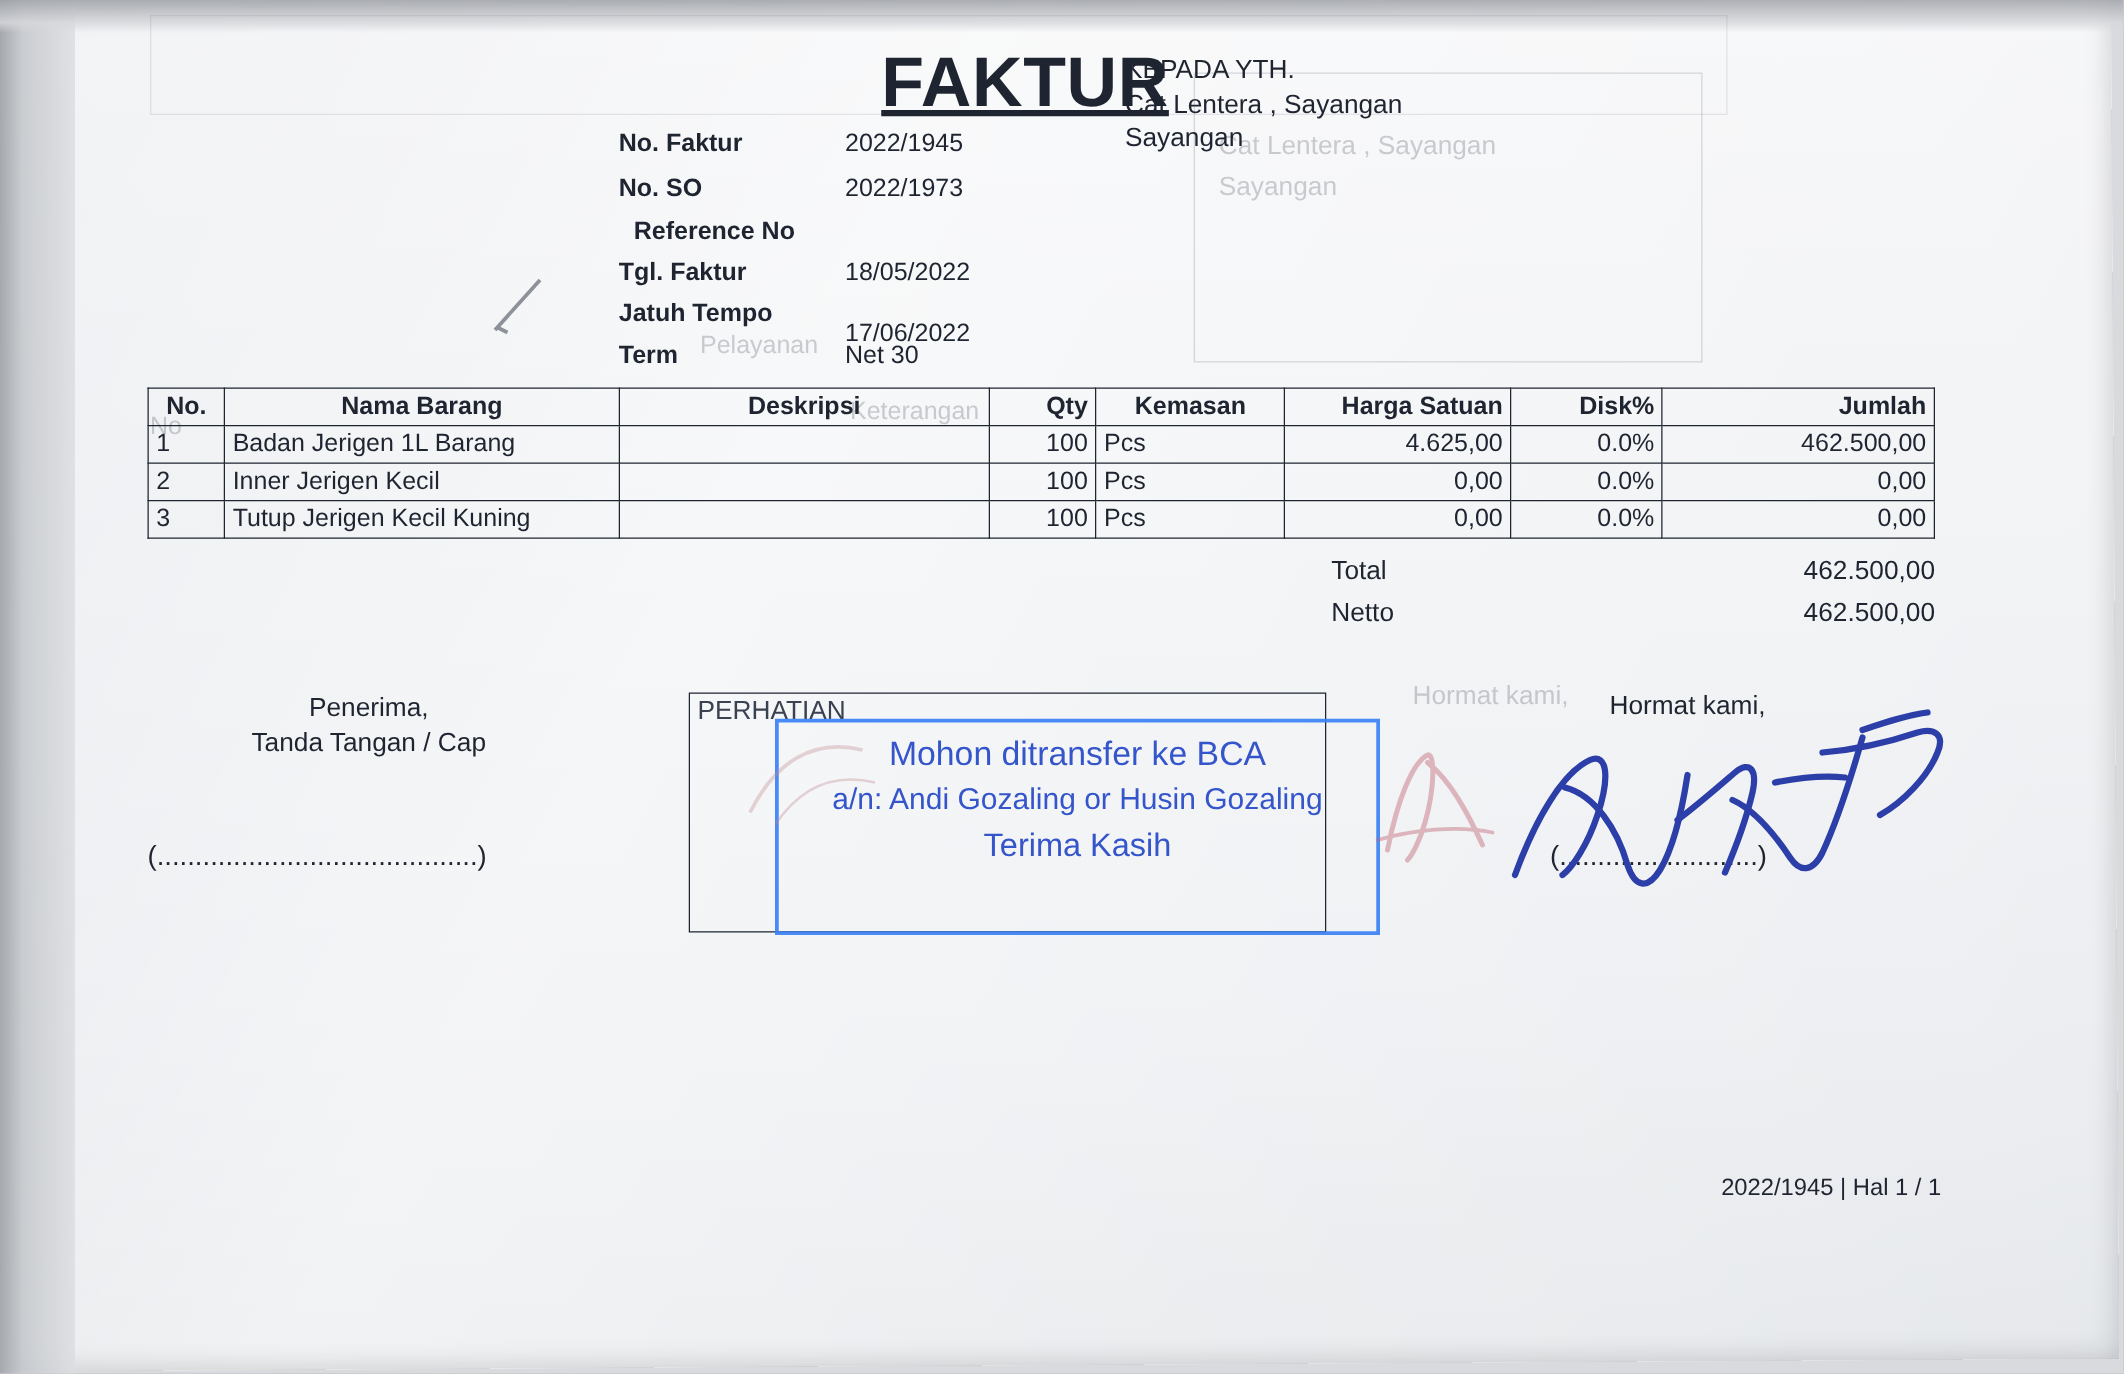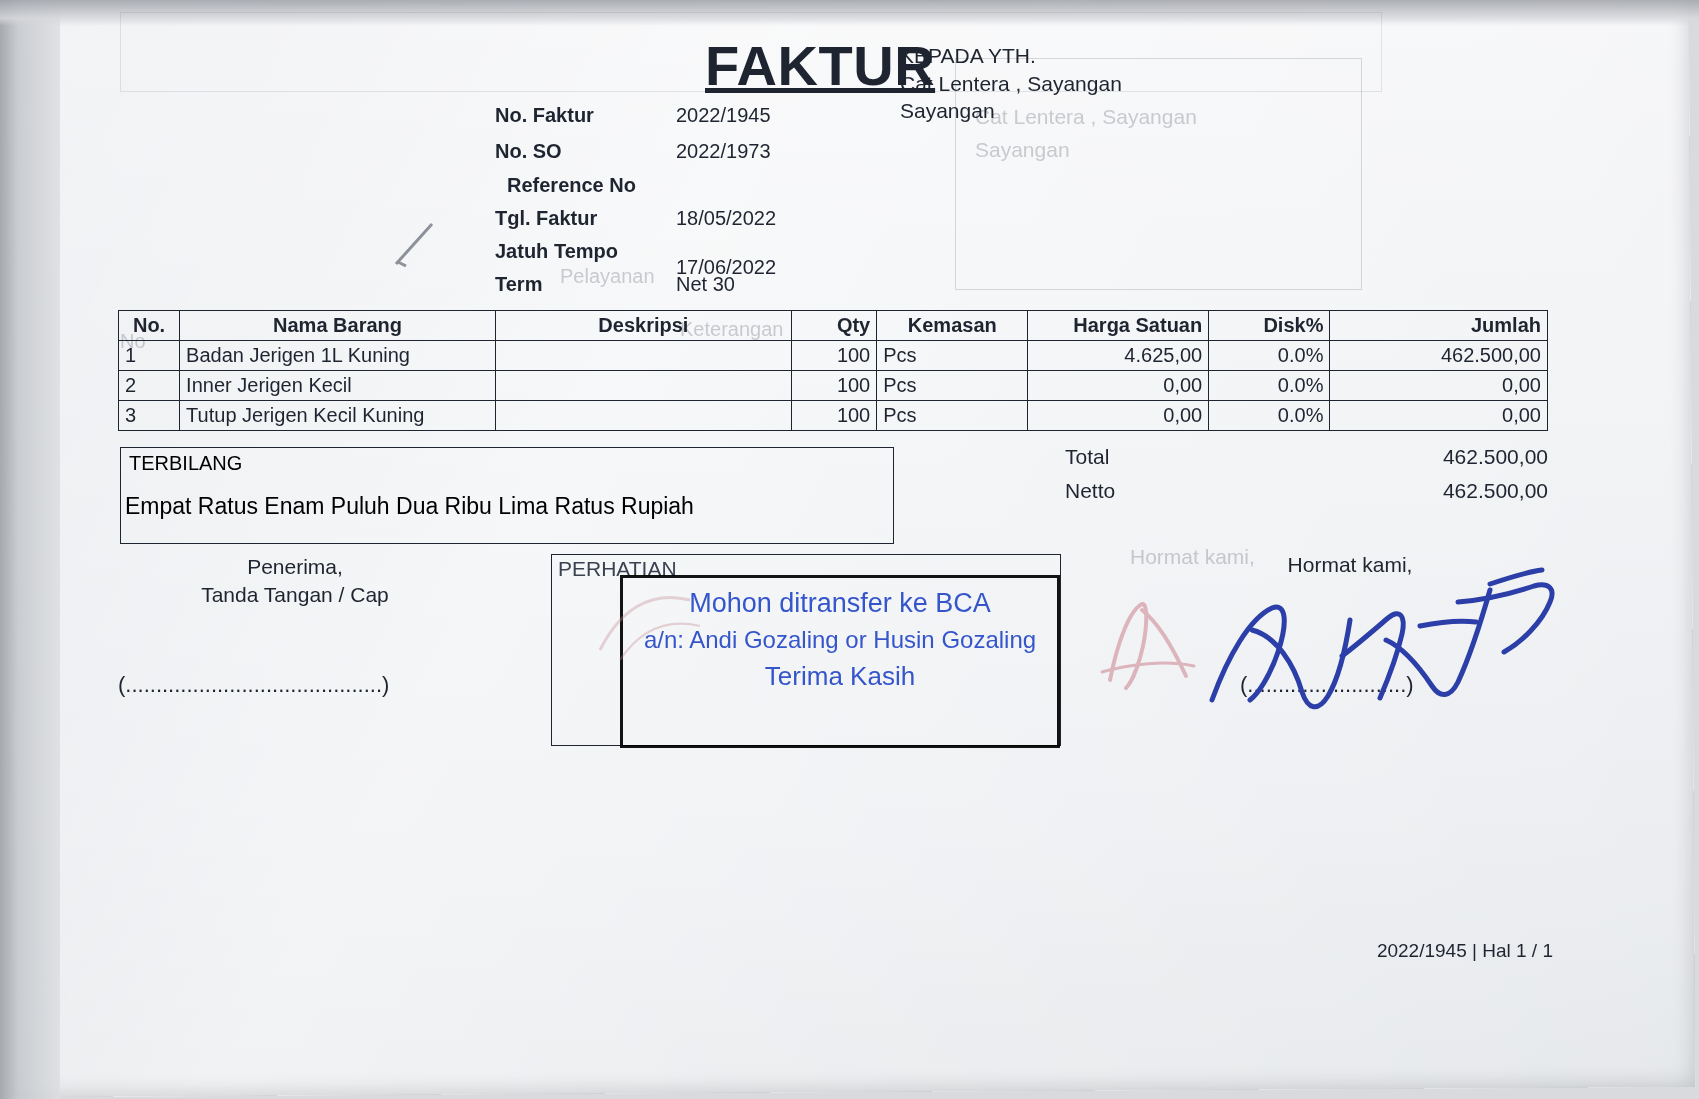--- a/index.html
+++ b/index.html
@@ -123,23 +123,23 @@
     top: 554px;
     width: 508px;
     height: 190px;
     border: 1.6px solid #1e2430;
   }
   .perhatian-label { position: absolute; left: 6px; top: 2px; font-size: 21px; color:#3a4150; }
   .stamp {
     position: absolute;
     left: 620px;
     top: 575px;
-    width: 440px;
+    width: 484px;
     height: 173px;
-    border: 3px solid #000000;
+    border: 3px solid #3b82f6;
     color: #2548c8;
     font-size: 26px;
     text-align: center;
     line-height: 1.45;
     padding-top: 6px;
     box-sizing: border-box;
     opacity: .92;
   }
   .stamp .l1 { font-size: 27px; }
   .stamp .l2 { font-size: 24px; }
@@ -236,21 +236,21 @@
         <th class="c-qty">Qty</th>
         <th class="c-kem">Kemasan</th>
         <th class="c-harga">Harga Satuan</th>
         <th class="c-disk">Disk%</th>
         <th class="c-jml th-jml">Jumlah</th>
       </tr>
     </thead>
     <tbody>
       <tr>
         <td class="c-no">1</td>
-        <td class="c-nama">Badan Jerigen 1L Kuning</td>
+        <td class="c-nama">Badan Jerigen 1L Barang</td>
         <td class="c-desk"></td>
         <td class="c-qty">100</td>
         <td class="c-kem">Pcs</td>
         <td class="c-harga">4.625,00</td>
         <td class="c-disk">0.0%</td>
         <td class="c-jml">462.500,00</td>
       </tr>
       <tr>
         <td class="c-no">2</td>
         <td class="c-nama">Inner Jerigen Kecil</td>
@@ -272,24 +272,20 @@
         <td class="c-jml">0,00</td>
       </tr>
     </tbody>
   </table>
 
   <div class="totals" style="left:1065px; top:445px;">Total</div>
   <div class="totals" style="left:1362px; top:445px; width:186px; text-align:right;">462.500,00</div>
   <div class="totals" style="left:1065px; top:479px;">Netto</div>
   <div class="totals" style="left:1362px; top:479px; width:186px; text-align:right;">462.500,00</div>
 
-  <div class="terbilang-box">
-    <div class="terbilang-label">TERBILANG</div>
-    <div class="terbilang-text">Empat Ratus Enam Puluh Dua Ribu Lima Ratus Rupiah</div>
-  </div>
 
   <div class="sig-label" style="left:180px; top:555px; width:230px;">Penerima,</div>
   <div class="sig-label" style="left:180px; top:583px; width:230px;">Tanda Tangan / Cap</div>
   <div class="dots" style="left:118px; top:672px;">(..........................................)</div>
 
   <div class="perhatian-box">
     <div class="perhatian-label">PERHATIAN</div>
   </div>
   <div class="stamp">
     <div class="l1">Mohon ditransfer ke BCA</div>

